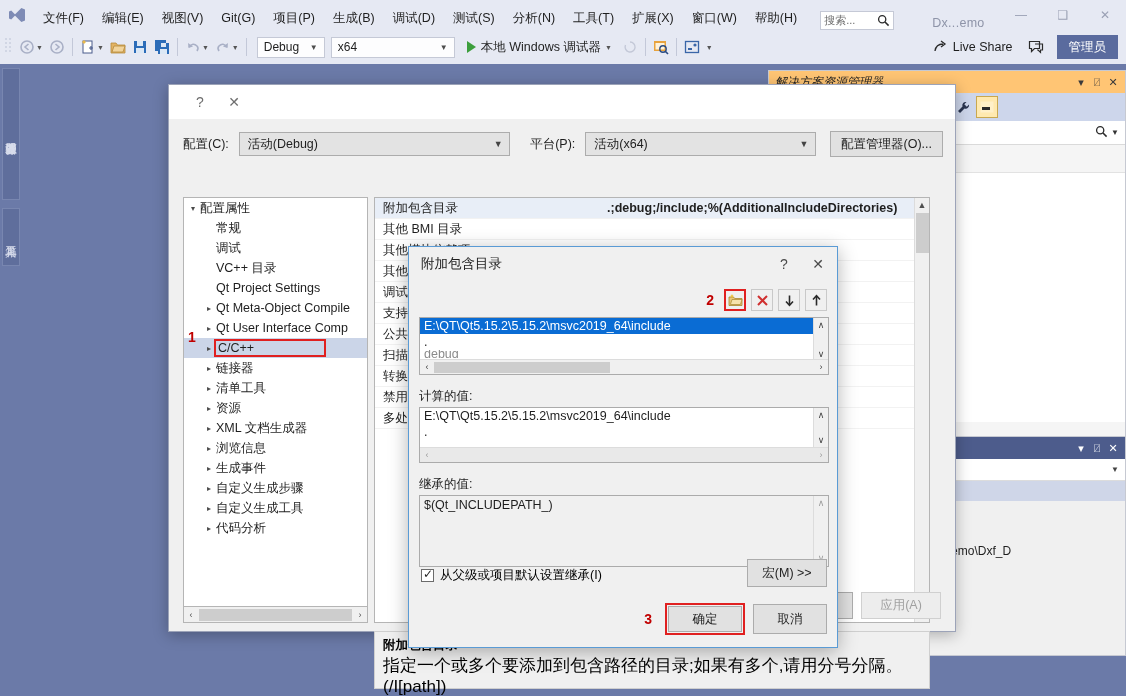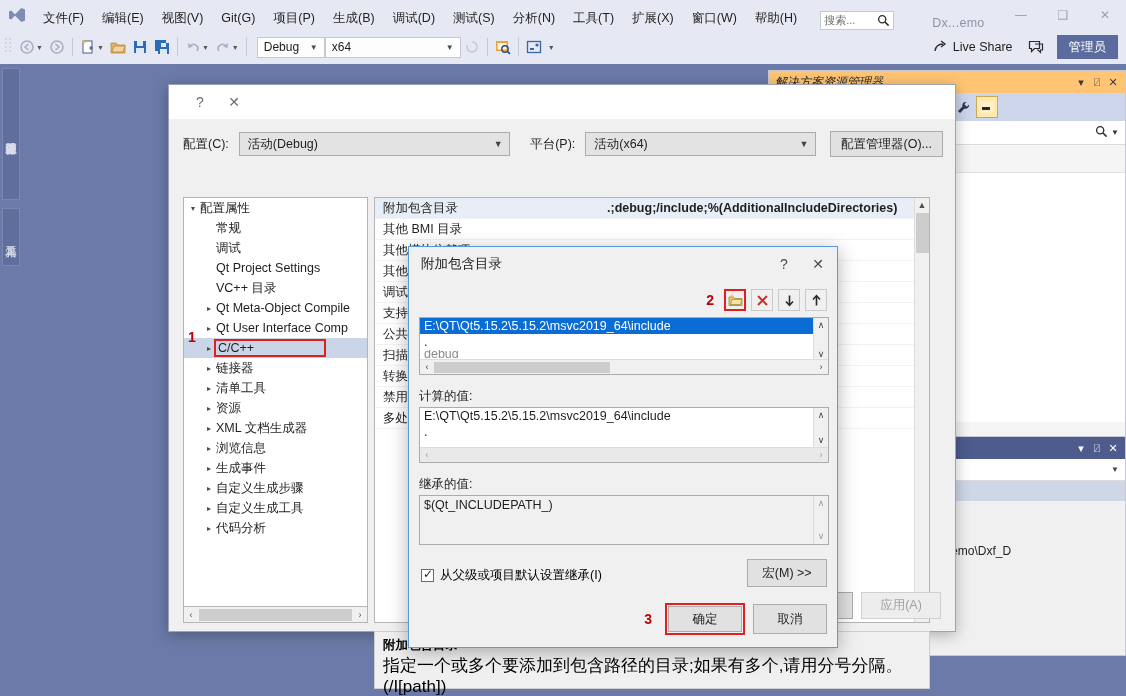--- a/index.html
+++ b/index.html
@@ -49,21 +49,21 @@
   .tb-sep { width:1px; height:18px; background:#C3C8D8; margin:0 4px; }
   .tb-caret { font-size:7px; color:#555; margin-left:-2px; margin-right:3px; }
   .combo {
     height:21px; border:1px solid #C5C9D6; background:#FDFDFE;
     display:flex; align-items:center; padding:0 2px 0 6px; font-size:12px; color:#1E1E1E;
     position:relative;
   }
   .combo .cv { flex:1; white-space:nowrap; overflow:hidden; }
   .combo .ca { font-size:8px; color:#4D4D4D; padding:0 4px; }
   .combo-debug { width:68px; margin-left:6px; }
-  .combo-plat { width:136px; }
+  .combo-plat { width:124px; margin-left:6px; }
   .run-btn { display:flex; align-items:center; height:22px; padding:0 4px; margin-left:8px; font-size:12.5px; color:#1E1E1E; white-space:nowrap; }
   .tri { width:0;height:0;border-left:9px solid #3C9E3C;border-top:6px solid transparent;border-bottom:6px solid transparent;margin-right:5px; }
   .liveshare { margin-left:auto; display:flex; align-items:center; font-size:12.5px; color:#1E1E1E; white-space:nowrap; }
   .adminbtn {
     margin-left:10px; margin-right:8px; background:#5A6B9E; color:#fff;
     font-size:12.5px; padding:3px 12px; height:24px; display:flex; align-items:center;
   }
 
   
   .leftdock {
@@ -213,21 +213,21 @@
   .hsb .a { width:14px; text-align:center; font-size:9px; color:#404040; }
   .hsb .t { height:11px; background:#CDCDCD; }
 
   .sectlabel { font-size:12.5px; color:#1E1E1E; }
   .evalbox {
     position:absolute; left:10px; top:160px; width:410px; height:56px;
     background:#FFFFFF; border:1px solid #ABABAB;
   }
   .evalbox .ln { font-size:12.5px; padding:1px 4px; color:#1E1E1E; }
   .inhbox {
-    position:absolute; left:10px; top:248px; width:410px; height:50px;
+    position:absolute; left:10px; top:248px; width:410px; height:72px;
     background:#F0F0F0; border:1px solid #ABABAB;
   }
   .inhbox .ln { font-size:12.5px; padding:2px 4px; color:#1E1E1E; }
 
   .inhchk { position:absolute; left:12px; top:320px; display:flex; align-items:center; font-size:12.5px; }
   .cbx { width:13px; height:13px; border:1px solid #6B6B6B; background:#fff; margin-right:6px; position:relative; }
   .cbx:after { content:"\2713"; position:absolute; left:1px; top:-3px; font-size:12px; color:#1E1E1E; }
   .macrobtn { position:absolute; right:10px; top:312px; width:80px; height:28px; }
   .incfoot { position:absolute; right:10px; bottom:12px; display:flex; align-items:center; gap:8px; }
   .okwrap { border:2px solid #E02020; padding:1px; }
@@ -362,20 +362,25 @@
 
     <div class="combo combo-debug">
       <span class="cv">Debug</span>
       <span class="ca">▼</span>
     </div>
     <div class="combo combo-plat">
       <span class="cv">x64</span>
       <span class="ca">▼</span>
     </div>
 
+    <div class="run-btn">
+      <span class="tri"></span>
+      <span>本地 Windows 调试器</span>
+      <span class="tb-caret" style="margin-left:4px;">▼</span>
+    </div>
     <div class="tb-btn" style="opacity:.45;">
       <svg width="14" height="14" viewBox="0 0 14 14">
           <path d="M7 2 a5 5 0 1 1 -4.5 3" fill="none" stroke="#9AA1B6" stroke-width="1.4"></path>
         </svg>
     </div>
     <div class="tb-sep"></div>
     <div class="tb-btn">
       <svg width="16" height="16" viewBox="0 0 16 16">
           <rect x="1" y="2" width="12" height="10" fill="#E8A33D"></rect>
           <rect x="2.5" y="4" width="9" height="6.5" fill="#FFF3DC"></rect>
@@ -550,25 +555,25 @@
           <div class="tnode" style="padding-left: 18px;">
             <span class="exp"></span>
             <span class="lab">常规</span>
           </div>
           <div class="tnode" style="padding-left: 18px;">
             <span class="exp"></span>
             <span class="lab">调试</span>
           </div>
           <div class="tnode" style="padding-left: 18px;">
             <span class="exp"></span>
+            <span class="lab">VC++ 目录</span>
+          </div>
+          <div class="tnode" style="padding-left: 18px;">
+            <span class="exp"></span>
             <span class="lab">Qt Project Settings</span>
-          </div>
-          <div class="tnode" style="padding-left: 18px;">
-            <span class="exp"></span>
-            <span class="lab">VC++ 目录</span>
           </div>
           <div class="tnode" style="padding-left: 18px;">
             <span class="exp">▸</span>
             <span class="lab">Qt Meta-Object Compile</span>
           </div>
           <div class="tnode" style="padding-left: 18px;">
             <span class="exp">▸</span>
             <span class="lab">Qt User Interface Comp</span>
           </div>
           <div class="tnode selected" style="padding-left: 18px;">

